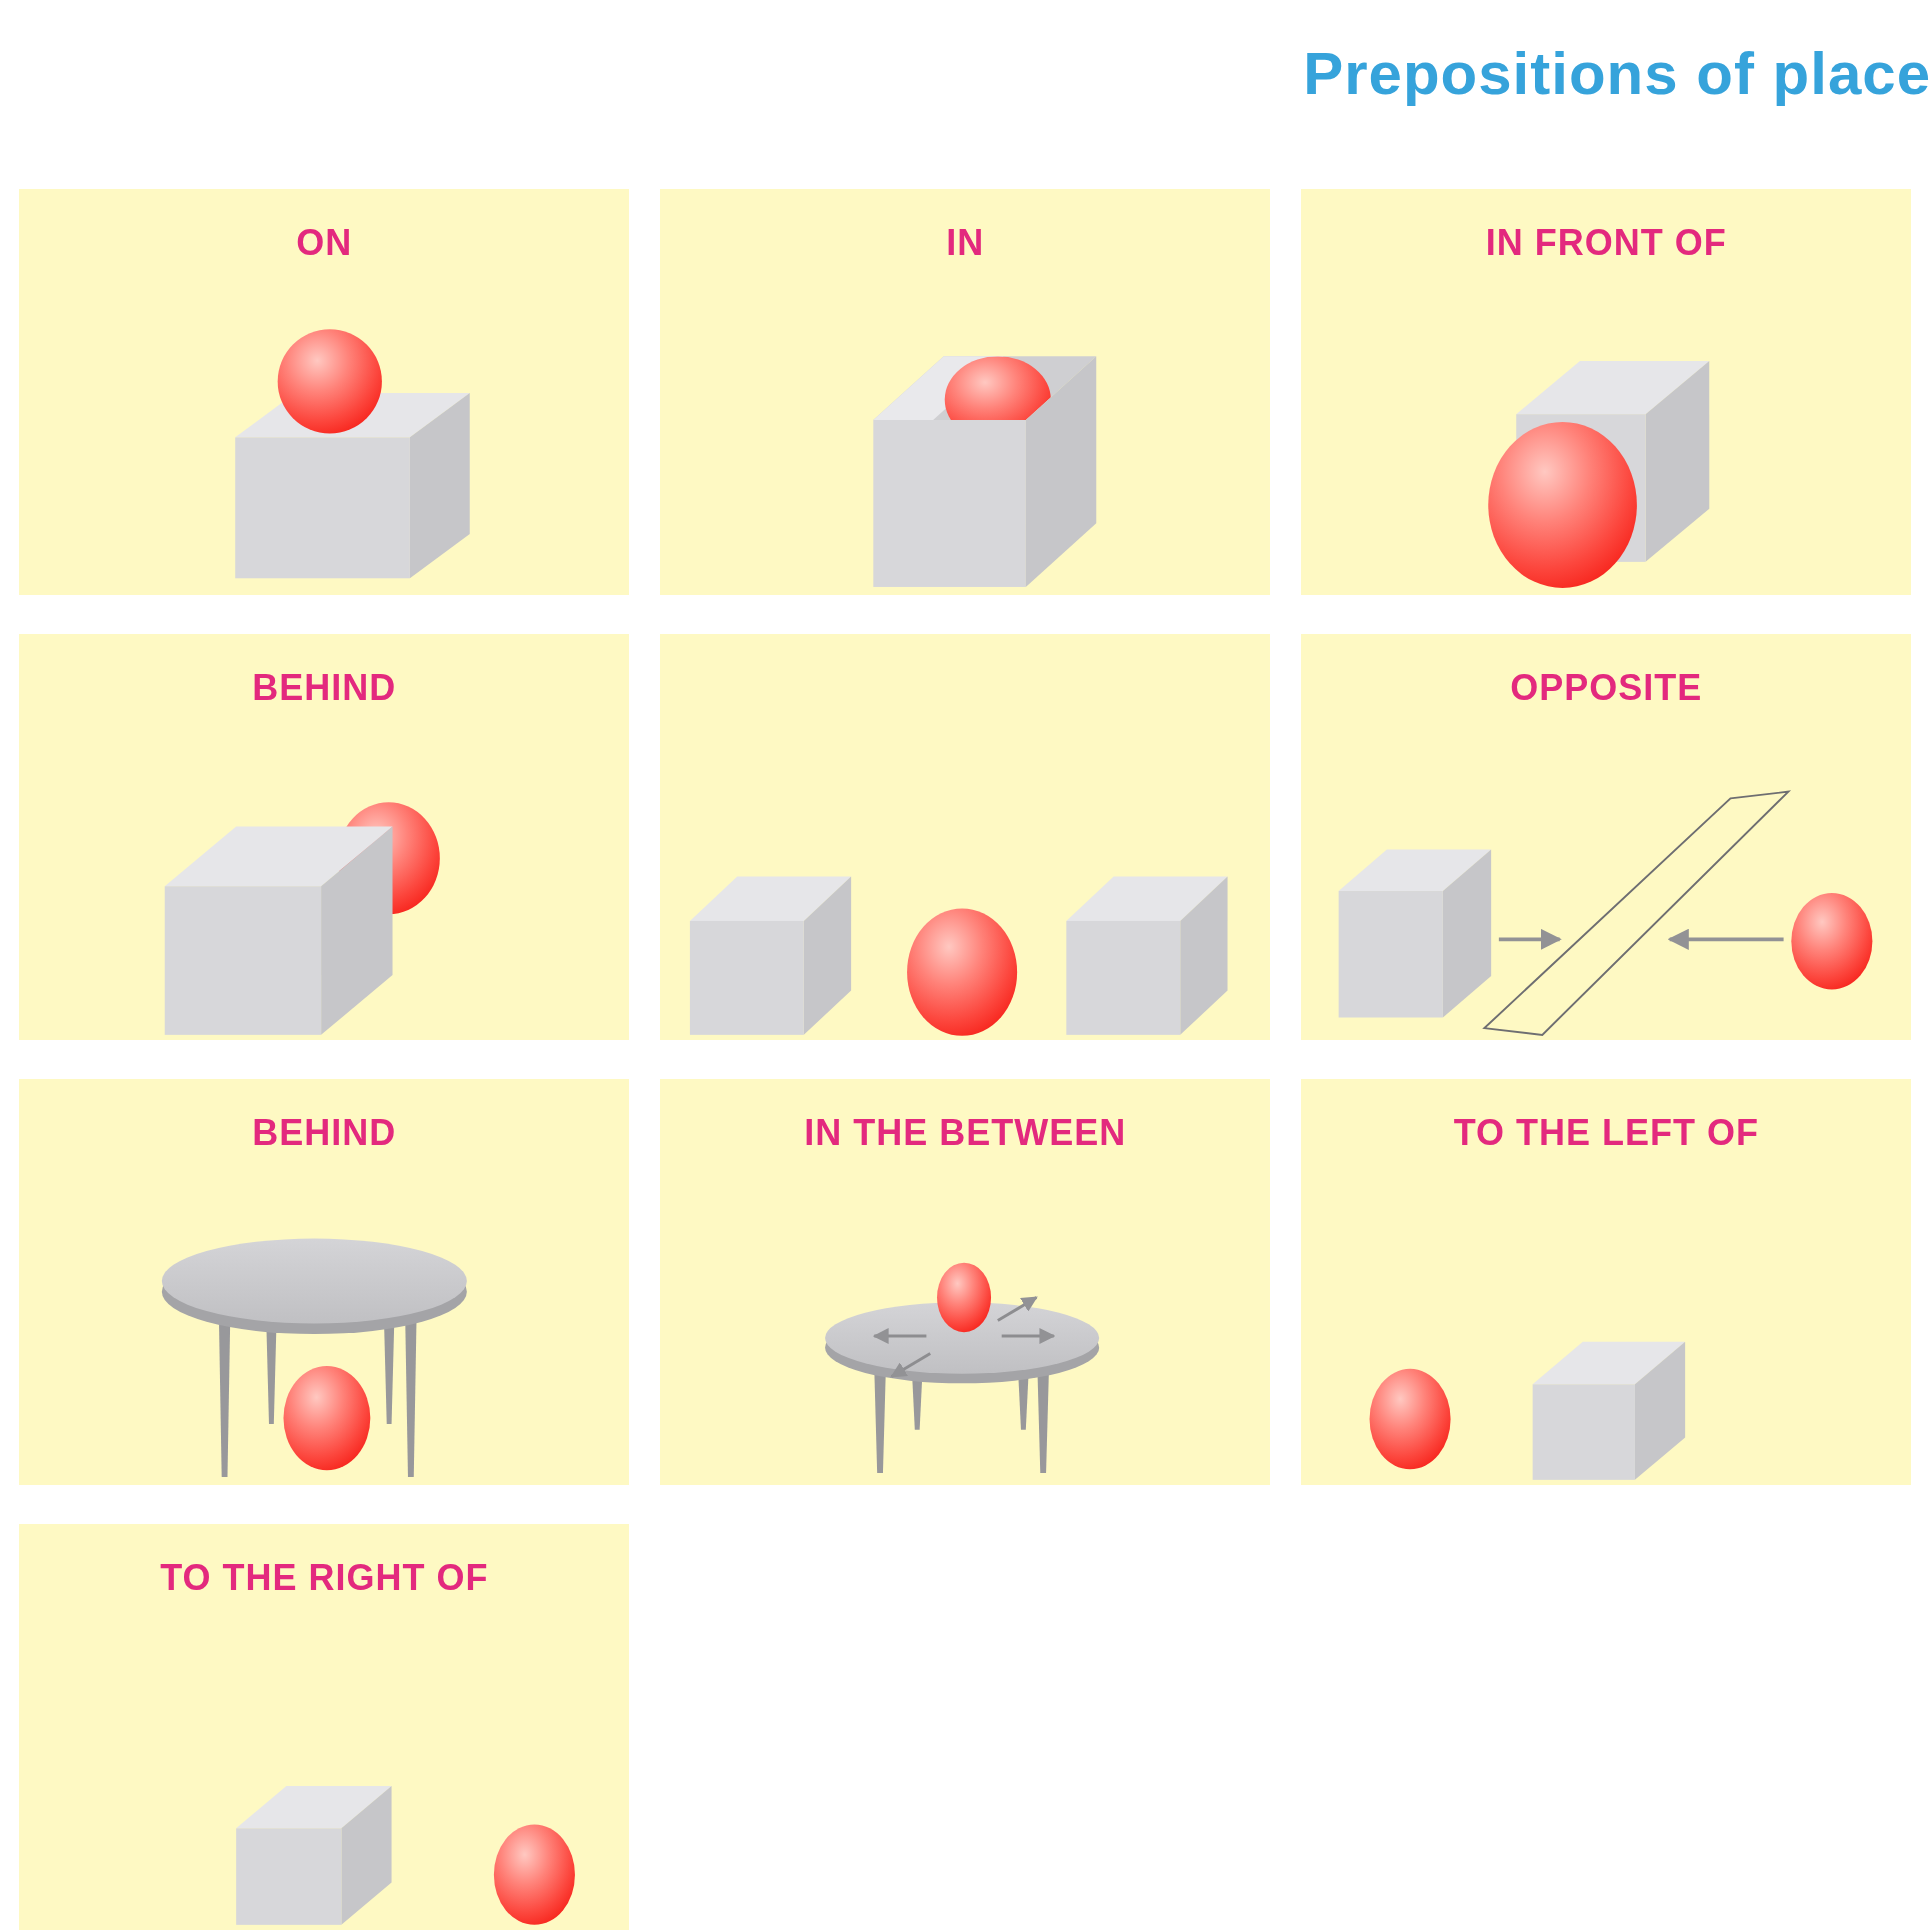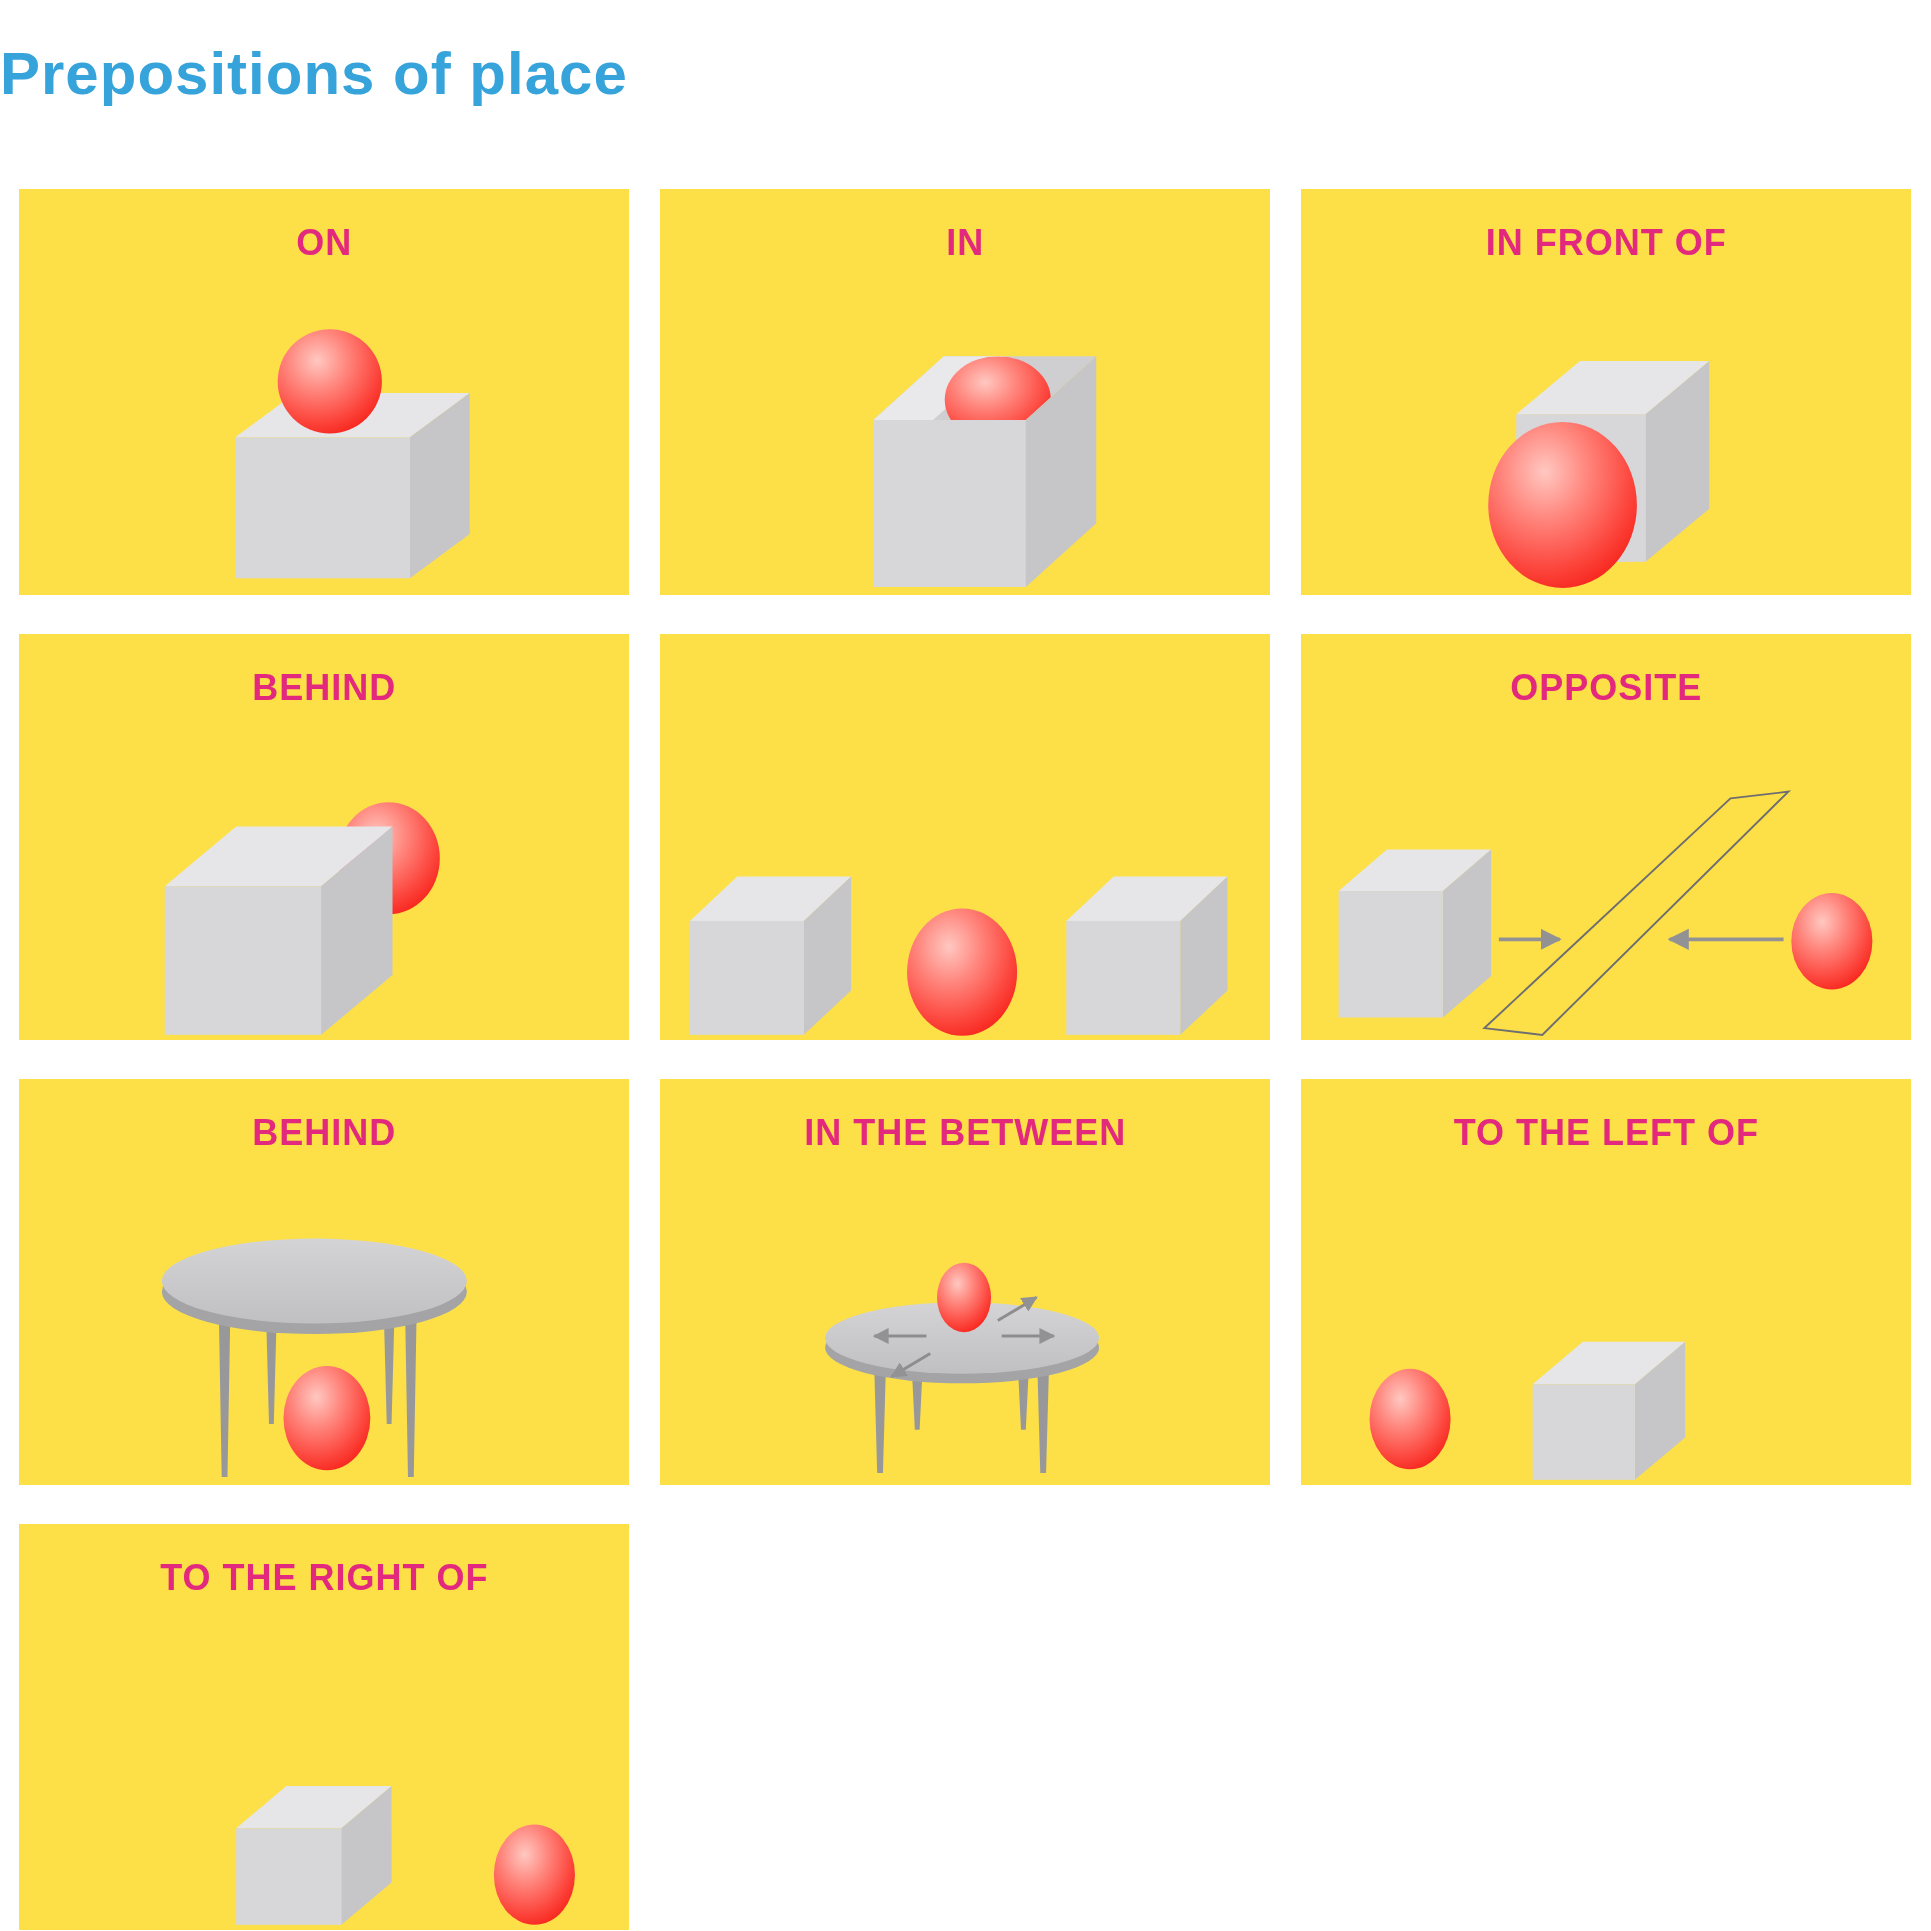--- a/index.html
+++ b/index.html
@@ -3,30 +3,30 @@
 <meta charset="utf-8">
 <style>
   html,body{margin:0;padding:0;}
   body{
     width:1931px;height:1931px;background:#ffffff;
     font-family:"Liberation Sans","DejaVu Sans",sans-serif;
     position:relative;overflow:hidden;
   }
   .page-title{
     position:absolute;top:39px;left:0;width:100%;
-    text-align:left;font-size:60px;font-weight:700;color:#36A3DB;
+    text-align:right;font-size:60px;font-weight:700;color:#36A3DB;
     letter-spacing:1px;
   }
   .grid{
     position:absolute;left:19.3px;top:189px;
     display:grid;grid-template-columns:repeat(3,610px);
     column-gap:31px;row-gap:39px;
   }
   .panel{
-    position:relative;width:610px;height:406px;background:#fde047;
+    position:relative;width:610px;height:406px;background:#fef9c3;
   }
   .plabel{
     position:absolute;top:33px;left:0;width:100%;
     text-align:center;font-size:36px;font-weight:700;color:#E3297E;
     letter-spacing:1px;
   }
   .art{position:absolute;left:0;top:0;width:610px;height:406px;}
   .defs-holder{position:absolute;width:0;height:0;overflow:hidden;}
 </style>
 </head>

